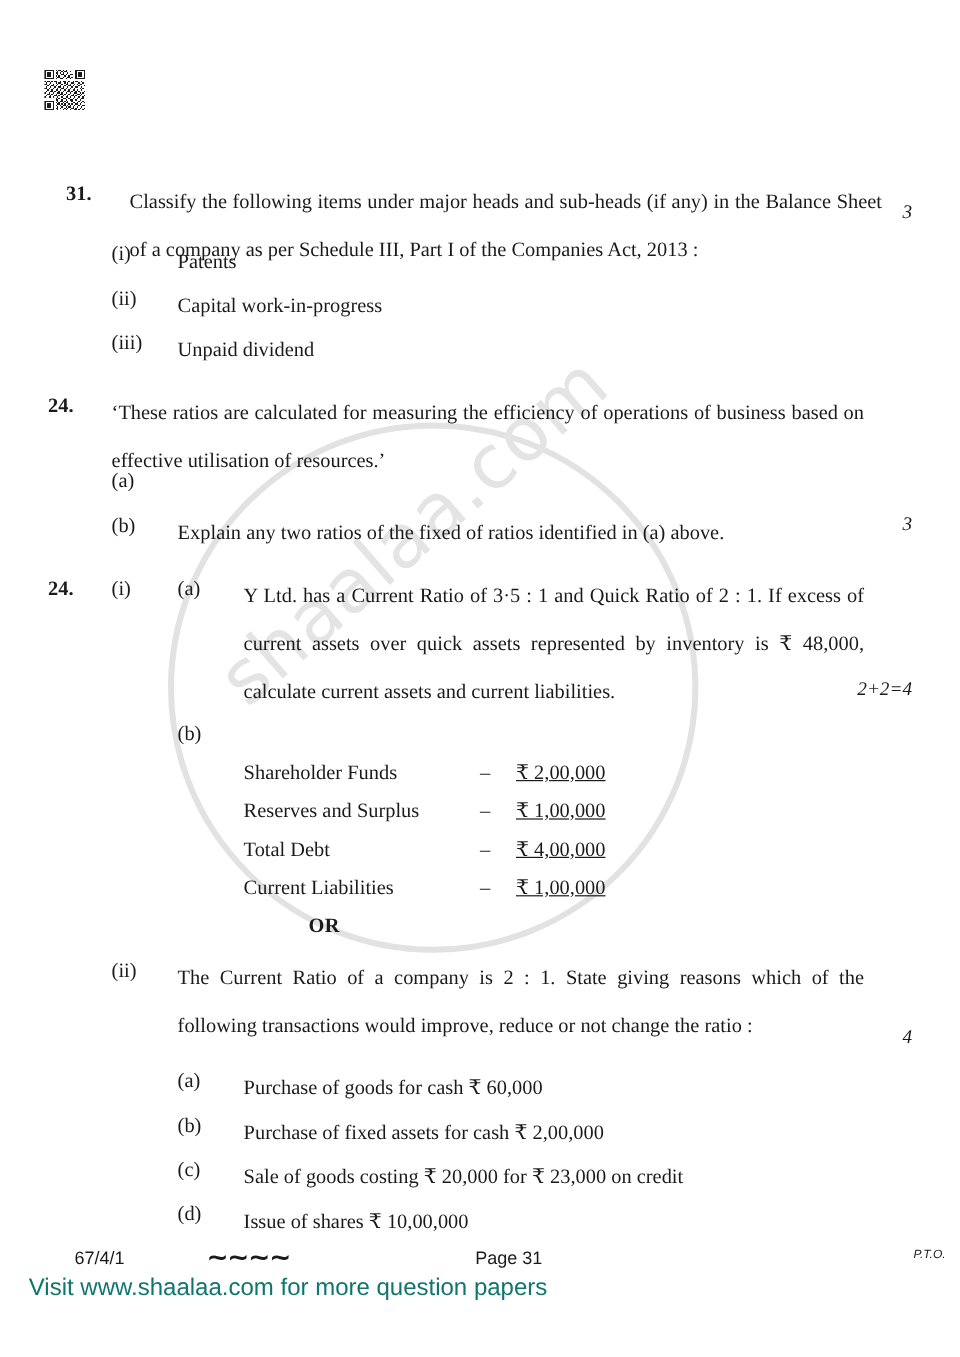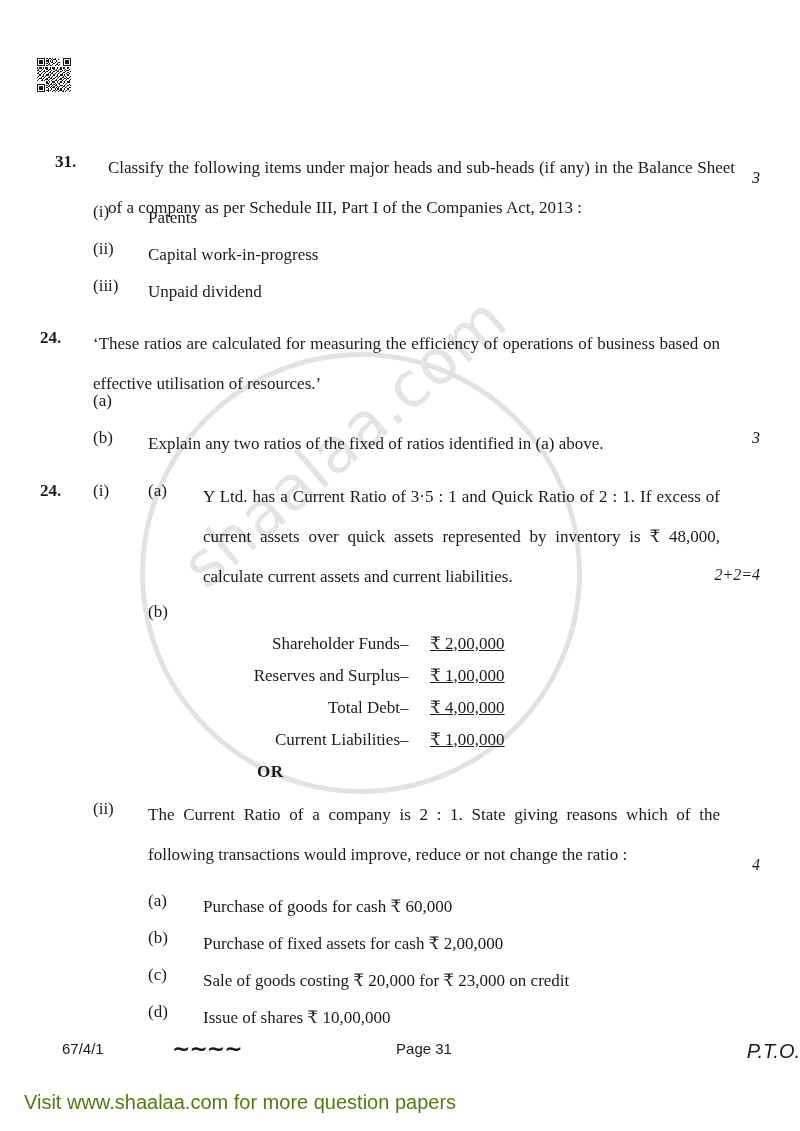--- a/index.html
+++ b/index.html
@@ -111,21 +111,21 @@
     text-align-last: left;
   }
 
   
   .de-table {
     position: absolute;
     font-size: 17px;
     line-height: 32px;
   }
   .de-row { display: flex; }
-  .de-label { width: 197px; flex: 0 0 197px; text-align: right; }
+  .de-label { width: 197px; flex: 0 0 197px; }
   .de-dash  { width: 30px;  flex: 0 0 30px; }
   .de-amt   { white-space: nowrap; text-decoration: underline; }
 
   .or-line {
     position: absolute;
     font-weight: bold;
     font-size: 17px;
     letter-spacing: 0.5px;
   }
 
@@ -158,33 +158,33 @@
     position: absolute;
     left: 0;
     top: 0;
     width: 800px;
     text-align: center;
     font-family: "Liberation Sans", sans-serif;
     font-size: 15px;
   }
   .footer-pto {
     position: absolute;
-    right: 24px;
+    right: 36px;
     top: 0;
     font-family: "Liberation Sans", sans-serif;
     font-style: italic;
-    font-size: 20px;
+    font-size: 10px;
   }
   .banner {
     position: absolute;
     left: 24px;
-    top: 1091px;
+    top: 1062px;
     font-family: "Liberation Sans", sans-serif;
     font-size: 20px;
-    color: #4d7c0f;
+    color: #0f766e;
   }
 </style>
 </head>
 <body>
 
 <div class="page">
 
   <div class="watermark">
     <div class="wm-ring"></div>
     <div class="wm-text">shaalaa.com</div>

